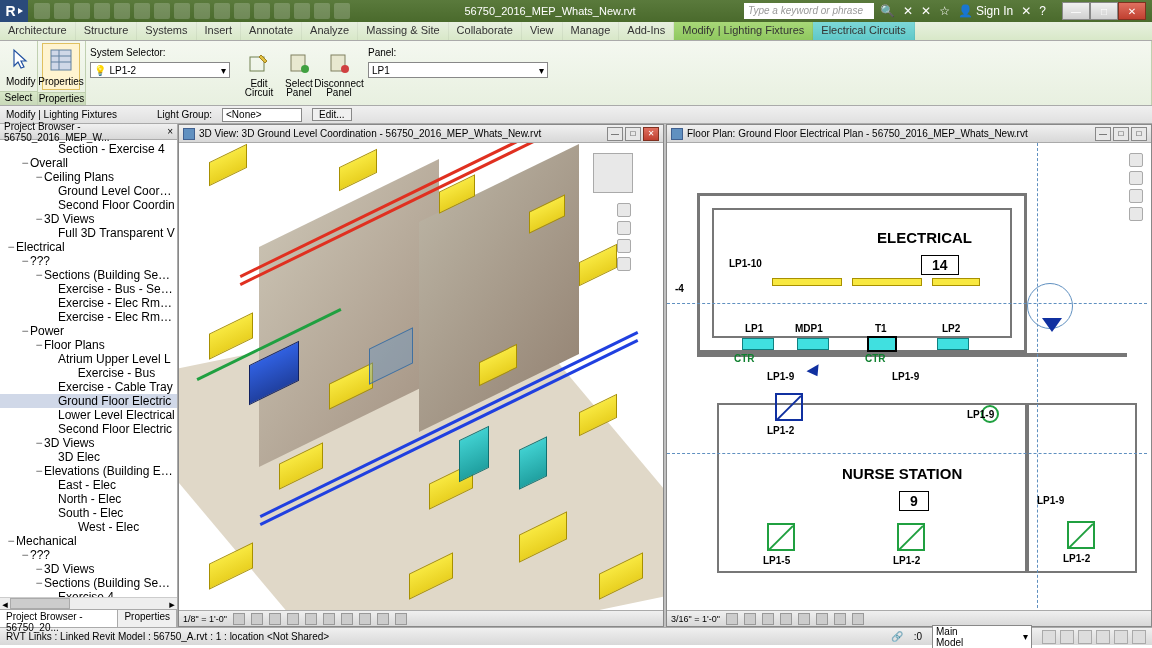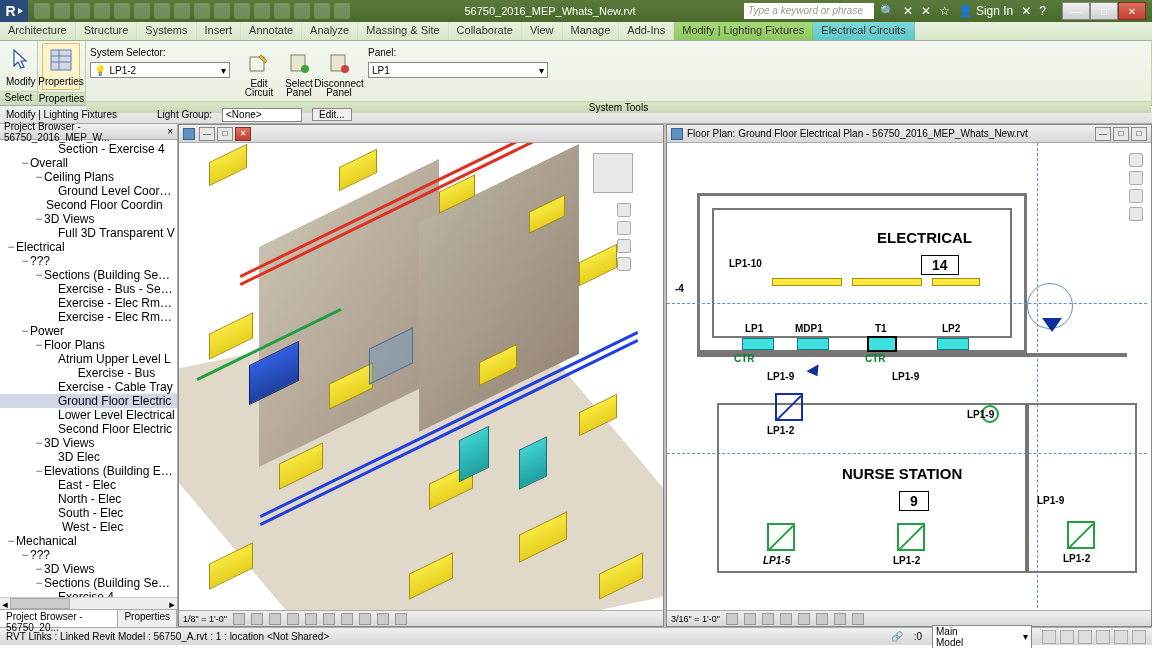--- a/index.html
+++ b/index.html
@@ -243,21 +243,20 @@
         </div>
       </div>
       <div style="display:flex;flex-direction:column;gap:4px;">
         <div class="selector-label">Panel:</div>
         <div class="selector-dd panel-dd">
           <span>LP1</span>
           <span>▾</span>
         </div>
       </div>
     </div>
-    <div class="ribbon-label">System Tools</div>
   </div>
 </div>
 
 <div class="options-bar">
   <span>Modify | Lighting Fixtures</span>
   <span style="margin-left:30px;">Light Group:</span>
   <div class="opt-input"><span>&lt;None&gt;</span></div>
   <div class="opt-btn">Edit...</div>
 </div>
 
@@ -266,21 +265,21 @@
   <div class="browser">
     <div class="browser-title">
       <span>Project Browser - 56750_2016_MEP_W...</span>
       <span class="browser-close">×</span>
     </div>
     <div class="tree" id="tree">
         <div class="tree-item" style="padding-left: 48px;"><span class="exp"></span>Section - Exercise 4</div>
         <div class="tree-item" style="padding-left: 20px;"><span class="exp">−</span>Overall</div>
         <div class="tree-item" style="padding-left: 34px;"><span class="exp">−</span>Ceiling Plans</div>
         <div class="tree-item" style="padding-left: 48px;"><span class="exp"></span>Ground Level Coordin</div>
-        <div class="tree-item" style="padding-left: 36px;"><span class="exp"></span>Second Floor Coordin</div>
+        <div class="tree-item" style="padding-left: 48px;"><span class="exp"></span>Second Floor Coordin</div>
         <div class="tree-item" style="padding-left: 34px;"><span class="exp">−</span>3D Views</div>
         <div class="tree-item" style="padding-left: 48px;"><span class="exp"></span>Full 3D Transparent V</div>
         <div class="tree-item" style="padding-left: 6px;"><span class="exp">−</span>Electrical</div>
         <div class="tree-item" style="padding-left: 20px;"><span class="exp">−</span>???</div>
         <div class="tree-item" style="padding-left: 34px;"><span class="exp">−</span>Sections (Building Sectio</div>
         <div class="tree-item" style="padding-left: 48px;"><span class="exp"></span>Exercise - Bus - Sectio</div>
         <div class="tree-item" style="padding-left: 48px;"><span class="exp"></span>Exercise - Elec Rm Sec</div>
         <div class="tree-item" style="padding-left: 48px;"><span class="exp"></span>Exercise - Elec Rm Sec</div>
         <div class="tree-item" style="padding-left: 20px;"><span class="exp">−</span>Power</div>
         <div class="tree-item" style="padding-left: 34px;"><span class="exp">−</span>Floor Plans</div>
@@ -289,21 +288,21 @@
         <div class="tree-item" style="padding-left: 48px;"><span class="exp"></span>Exercise - Cable Tray</div>
         <div class="tree-item selected" style="padding-left: 48px;"><span class="exp"></span>Ground Floor Electric</div>
         <div class="tree-item" style="padding-left: 48px;"><span class="exp"></span>Lower Level Electrical</div>
         <div class="tree-item" style="padding-left: 48px;"><span class="exp"></span>Second Floor Electric</div>
         <div class="tree-item" style="padding-left: 34px;"><span class="exp">−</span>3D Views</div>
         <div class="tree-item" style="padding-left: 48px;"><span class="exp"></span>3D Elec</div>
         <div class="tree-item" style="padding-left: 34px;"><span class="exp">−</span>Elevations (Building Elev</div>
         <div class="tree-item" style="padding-left: 48px;"><span class="exp"></span>East - Elec</div>
         <div class="tree-item" style="padding-left: 48px;"><span class="exp"></span>North - Elec</div>
         <div class="tree-item" style="padding-left: 48px;"><span class="exp"></span>South - Elec</div>
-        <div class="tree-item" style="padding-left: 52px;"><span class="exp"></span>West - Elec</div>
+        <div class="tree-item" style="padding-left: 68px;"><span class="exp"></span>West - Elec</div>
         <div class="tree-item" style="padding-left: 6px;"><span class="exp">−</span>Mechanical</div>
         <div class="tree-item" style="padding-left: 20px;"><span class="exp">−</span>???</div>
         <div class="tree-item" style="padding-left: 34px;"><span class="exp">−</span>3D Views</div>
         <div class="tree-item" style="padding-left: 34px;"><span class="exp">−</span>Sections (Building Sectio</div>
         <div class="tree-item" style="padding-left: 48px;"><span class="exp"></span>Exercise 4</div>
       </div>
     <div class="scrollbar-h">
       <span style="width:10px;text-align:center;">◂</span>
         <div class="scroll-thumb"></div>
         <span style="margin-left:auto;width:10px;text-align:center;">▸</span>
@@ -312,20 +311,21 @@
       <div class="btab active">Project Browser - 56750_20...</div>
       <div class="btab">Properties</div>
     </div>
   </div>
 
   <div class="views">
 
     <div class="view-pane">
       <div class="view-title">
         <div class="view-title-icon"></div>
+        <div class="view-title-text">3D View: 3D Ground Level Coordination - 56750_2016_MEP_Whats_New.rvt</div>
         <div class="view-win-btns">
           <div class="vw-btn">—</div>
           <div class="vw-btn">□</div>
           <div class="vw-btn vw-close">✕</div>
         </div>
       </div>
       <div class="view-canvas">
         <div class="iso-bg"></div>
         <div class="iso-floor" style="left:0;top:200px;width:480px;height:280px;transform:skewX(40deg) skewY(-10deg);"></div>
         <div class="iso-wall" style="left:80px;top:60px;width:180px;height:220px;"></div>
@@ -419,21 +419,21 @@
         <div class="devlabel" style="left:67px;top:210px;color:#108030;">CTR</div>
         <div class="devlabel" style="left:198px;top:210px;color:#108030;">CTR</div>
         <div class="devlabel" style="left:100px;top:228px;">LP1-9</div>
         <div class="bluearrow" style="left:138px;top:222px;transform:rotate(-30deg) scale(0.7);"></div>
         <div class="devlabel" style="left:225px;top:228px;">LP1-9</div>
         <div class="bluedev" style="left:108px;top:250px;"></div>
         <div class="devlabel" style="left:100px;top:282px;">LP1-2</div>
         <div class="greenring" style="left:314px;top:262px;"></div>
         <div class="devlabel" style="left:300px;top:266px;">LP1-9</div>
         <div class="greenbox" style="left:100px;top:380px;"></div>
-        <div class="devlabel" style="left:96px;top:412px;font-style:italic;">LP1-5</div>
+        <div class="devlabel" style="left:96px;top:412px;">LP1-5</div>
         <div class="greenbox" style="left:230px;top:380px;"></div>
         <div class="devlabel" style="left:226px;top:412px;">LP1-2</div>
         <div class="greenbox" style="left:400px;top:378px;"></div>
         <div class="devlabel" style="left:396px;top:410px;">LP1-2</div>
         <div class="devlabel" style="left:370px;top:352px;">LP1-9</div>
         <div class="nav-wheel" style="top:10px;right:8px;">
             <div></div>
             <div></div>
             <div></div>
             <div></div>

